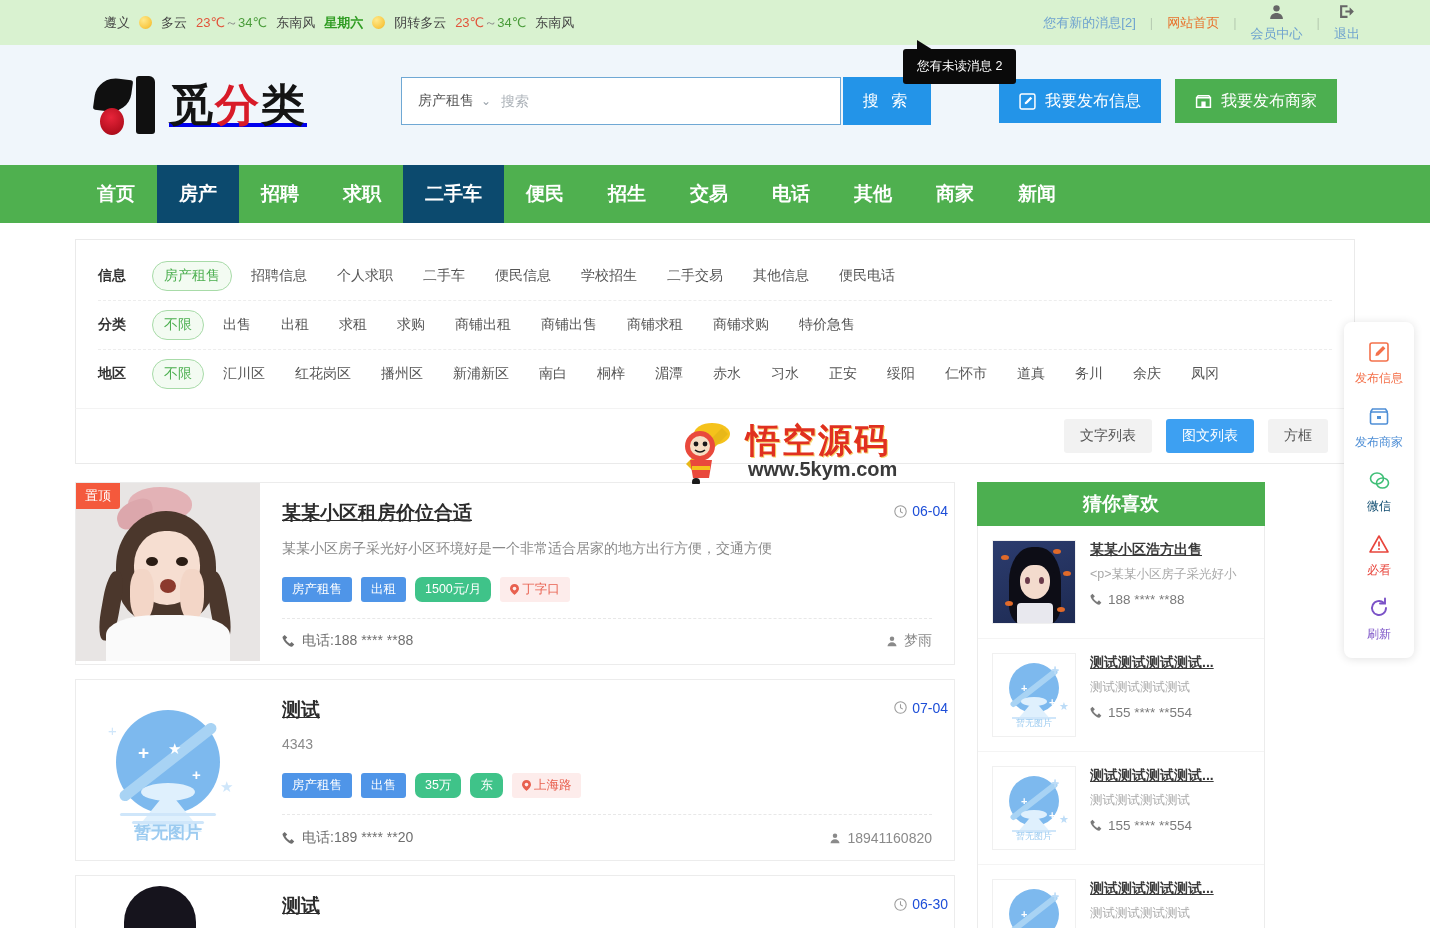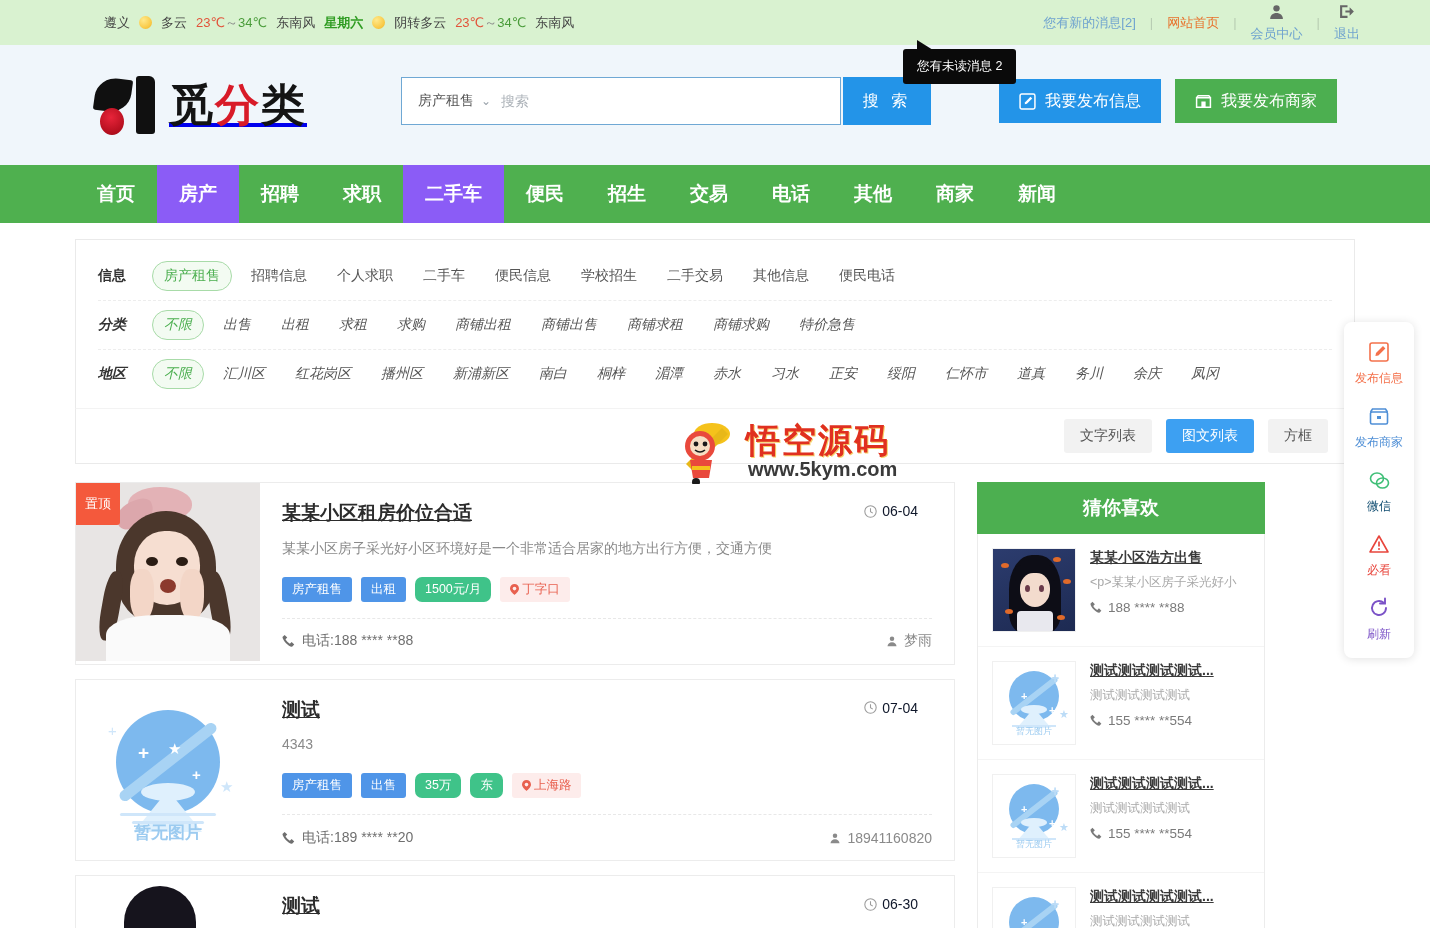--- a/index.html
+++ b/index.html
@@ -96,30 +96,30 @@
   .hbtn.green { background:#4caf50; }
   .ic { width:17px; height:17px; flex:none; }
 
   
   .nav { height:58px; background:#4fb04f; display:flex; }
   .nav-inner { width:1280px; margin:0 auto; display:flex; }
   .nav a {
     color:#fff; font-size:19px; font-weight:bold; text-decoration:none;
     display:flex; align-items:center; padding:0 22px; height:58px;
   }
-  .nav a.active { background:#8b5cf6; }
+  .nav a.active { background:#0c4a6e; }
 
   
   .content { width:1280px; margin:0 auto; padding-top:16px; position:relative; }
   .filters {
     background:#fff; border:1px solid #eaeaea; border-bottom:none;
     padding:12px 22px 10px 22px;
   }
   .frow { display:flex; align-items:center; padding:9px 0; }
-  .frow + .frow { border-top:1px dashed #ededed;font-style:italic; }
+  .frow + .frow { border-top:1px dashed #ededed; }
   .flabel { width:54px; font-size:14px; color:#333; font-weight:bold; flex:none; }
   .fitems { display:flex; align-items:center; flex-wrap:wrap; gap:0 8px; }
   .fitem {
     font-size:14px; color:#555; text-decoration:none;
     padding:5px 11px; border-radius:16px; white-space:nowrap;
   }
   .fitem.on { color:#4caf50; border:1px solid #a8dba8; background:#f3fbf2; }
 
   .toolbar {
     background:#fff; border:1px solid #eaeaea; border-top:1px solid #f3f3f3;
@@ -155,21 +155,21 @@
   .col-main { width:880px; flex:none; }
   .col-side { width:288px; flex:none; }
 
   .card {
     background:#fff; border:1px solid #ececec; display:flex; margin-bottom:14px;
     position:relative; overflow:hidden;
   }
   .card-img { width:184px; height:178px; flex:none; position:relative; overflow:hidden; }
   .badge-top {
     position:absolute; left:0; top:0; background:#f4593c; color:#fff;
-    font-size:13px; padding:12px 9px; border-bottom-right-radius:3px; z-index:5;
+    font-size:13px; padding:4px 9px; border-bottom-right-radius:3px; z-index:5;
   }
   .photo-girl { width:100%; height:100%; background:#e8e5e4; position:relative; }
   .photo-girl .bow { position:absolute; left:52px; top:4px; width:64px; height:34px;
     background:#e3b2b6; border-radius:50% 50% 46% 46%; }
   .photo-girl .bow2 { position:absolute; left:40px; top:18px; width:38px; height:26px;
     background:#dca7ac; border-radius:58% 30% 62% 30%; transform:rotate(-18deg); }
   .photo-girl .hair { position:absolute; left:40px; top:28px; width:100px; height:112px;
     background:#4b372c; border-radius:50% 50% 40% 40%; }
   .photo-girl .face { position:absolute; left:58px; top:48px; width:66px; height:74px;
     background:#f6ded1; border-radius:48% 48% 52% 52%; }
@@ -219,40 +219,40 @@
     position:absolute; left:0; right:0; bottom:14px; text-align:center;
     font-size:17px; color:#9ccbf0; font-weight:bold;
   }
 
   .card-body { flex:1; padding:18px 22px 0 22px; position:relative; }
   .card-title {
     font-size:19px; font-weight:bold; color:#2c2c2c; line-height:1.3;
     display:inline-block; max-width:560px;
   }
   .card-date {
-    position:absolute; right:36px; top:20px; font-size:14px; color:#0f172a;
+    position:absolute; right:6px; top:20px; font-size:14px; color:#1d4ed8;
     display:flex; align-items:center; gap:5px;
   }
   .card-desc { font-size:14px; color:#8a8a8a; margin-top:12px; line-height:1.5; }
   .tags { display:flex; gap:9px; margin-top:18px; flex-wrap:wrap; }
   .tag { font-size:12.5px; padding:4px 10px; border-radius:3px; color:#fff; }
   .tag.blue { background:#4f95e8; }
   .tag.green { background:#3fc389;border-radius:7px; }
   .tag.pink { background:#fdeceb; color:#e8604f; display:flex; align-items:center; gap:3px; }
   .card-foot {
     margin-top:16px; border-top:1px dashed #e8e8e8; height:46px;
     display:flex; align-items:center; justify-content:space-between;
     font-size:14px; color:#6f6f6f;
   }
   .foot-l, .foot-r { display:flex; align-items:center; gap:6px; }
   .foot-r { color:#8a8a8a; }
 
   
   .side-head {
-    background:#4caf50; color:#fff; height:52px;
+    background:#4caf50; color:#fff; height:44px;
     display:flex; align-items:center; justify-content:center;
     font-size:19px; font-weight:bold;
   }
   .side-box { border:1px solid #ececec; border-top:none; background:#fff; }
   .side-item { display:flex; gap:14px; padding:14px 14px; border-bottom:1px solid #f4f4f4; }
   .side-thumb { width:84px; height:84px; flex:none; border:1px solid #f0f0f0; position:relative; overflow:hidden; }
   .anime { width:100%; height:100%; background:linear-gradient(160deg,#2c3c6e 0%,#1d2a52 100%); position:relative; }
   .anime .hair { position:absolute; left:16px; top:6px; width:52px; height:78px; background:#0d0d16; border-radius:44% 44% 26% 26%; }
   .anime .face { position:absolute; left:27px; top:24px; width:30px; height:34px; background:#f3dbcd; border-radius:46% 46% 52% 52%; }
   .anime .bang { position:absolute; left:22px; top:16px; width:40px; height:16px; background:#0d0d16; border-radius:6px 6px 2px 2px; }

